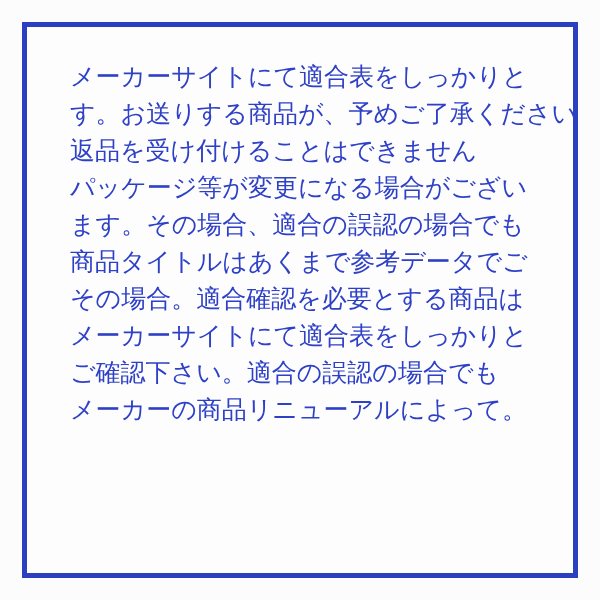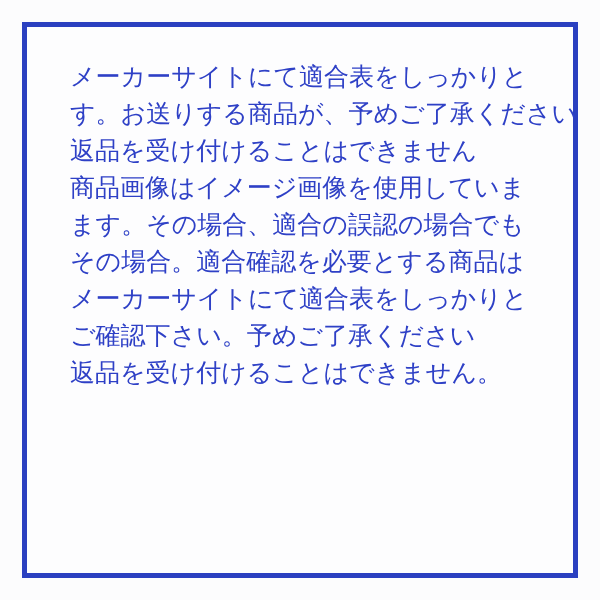--- a/index.html
+++ b/index.html
@@ -45,21 +45,22 @@
 </style>
 </head>
 <body>
 
 <div class="canvas">
   <div class="notice-box">
     <div class="notice-text">
       <span class="notice-line">メーカーサイトにて適合表をしっかりと</span>
       <span class="notice-line">す。お送りする商品が、予めご了承ください</span>
       <span class="notice-line">返品を受け付けることはできません</span>
-      <span class="notice-line">商品画像はイメージ画像を使用していま</span>
+      <span class="notice-line">パッケージ等が変更になる場合がござい</span>
       <span class="notice-line">ます。その場合、適合の誤認の場合でも</span>
+      <span class="notice-line">商品タイトルはあくまで参考データでご</span>
       <span class="notice-line">その場合。適合確認を必要とする商品は</span>
       <span class="notice-line">メーカーサイトにて適合表をしっかりと</span>
-      <span class="notice-line">ご確認下さい。予めご了承ください</span>
-      <span class="notice-line">返品を受け付けることはできません。</span>
+      <span class="notice-line">ご確認下さい。適合の誤認の場合でも</span>
+      <span class="notice-line">メーカーの商品リニューアルによって。</span>
     </div>
   </div>
 </div>
 
 </body></html>

